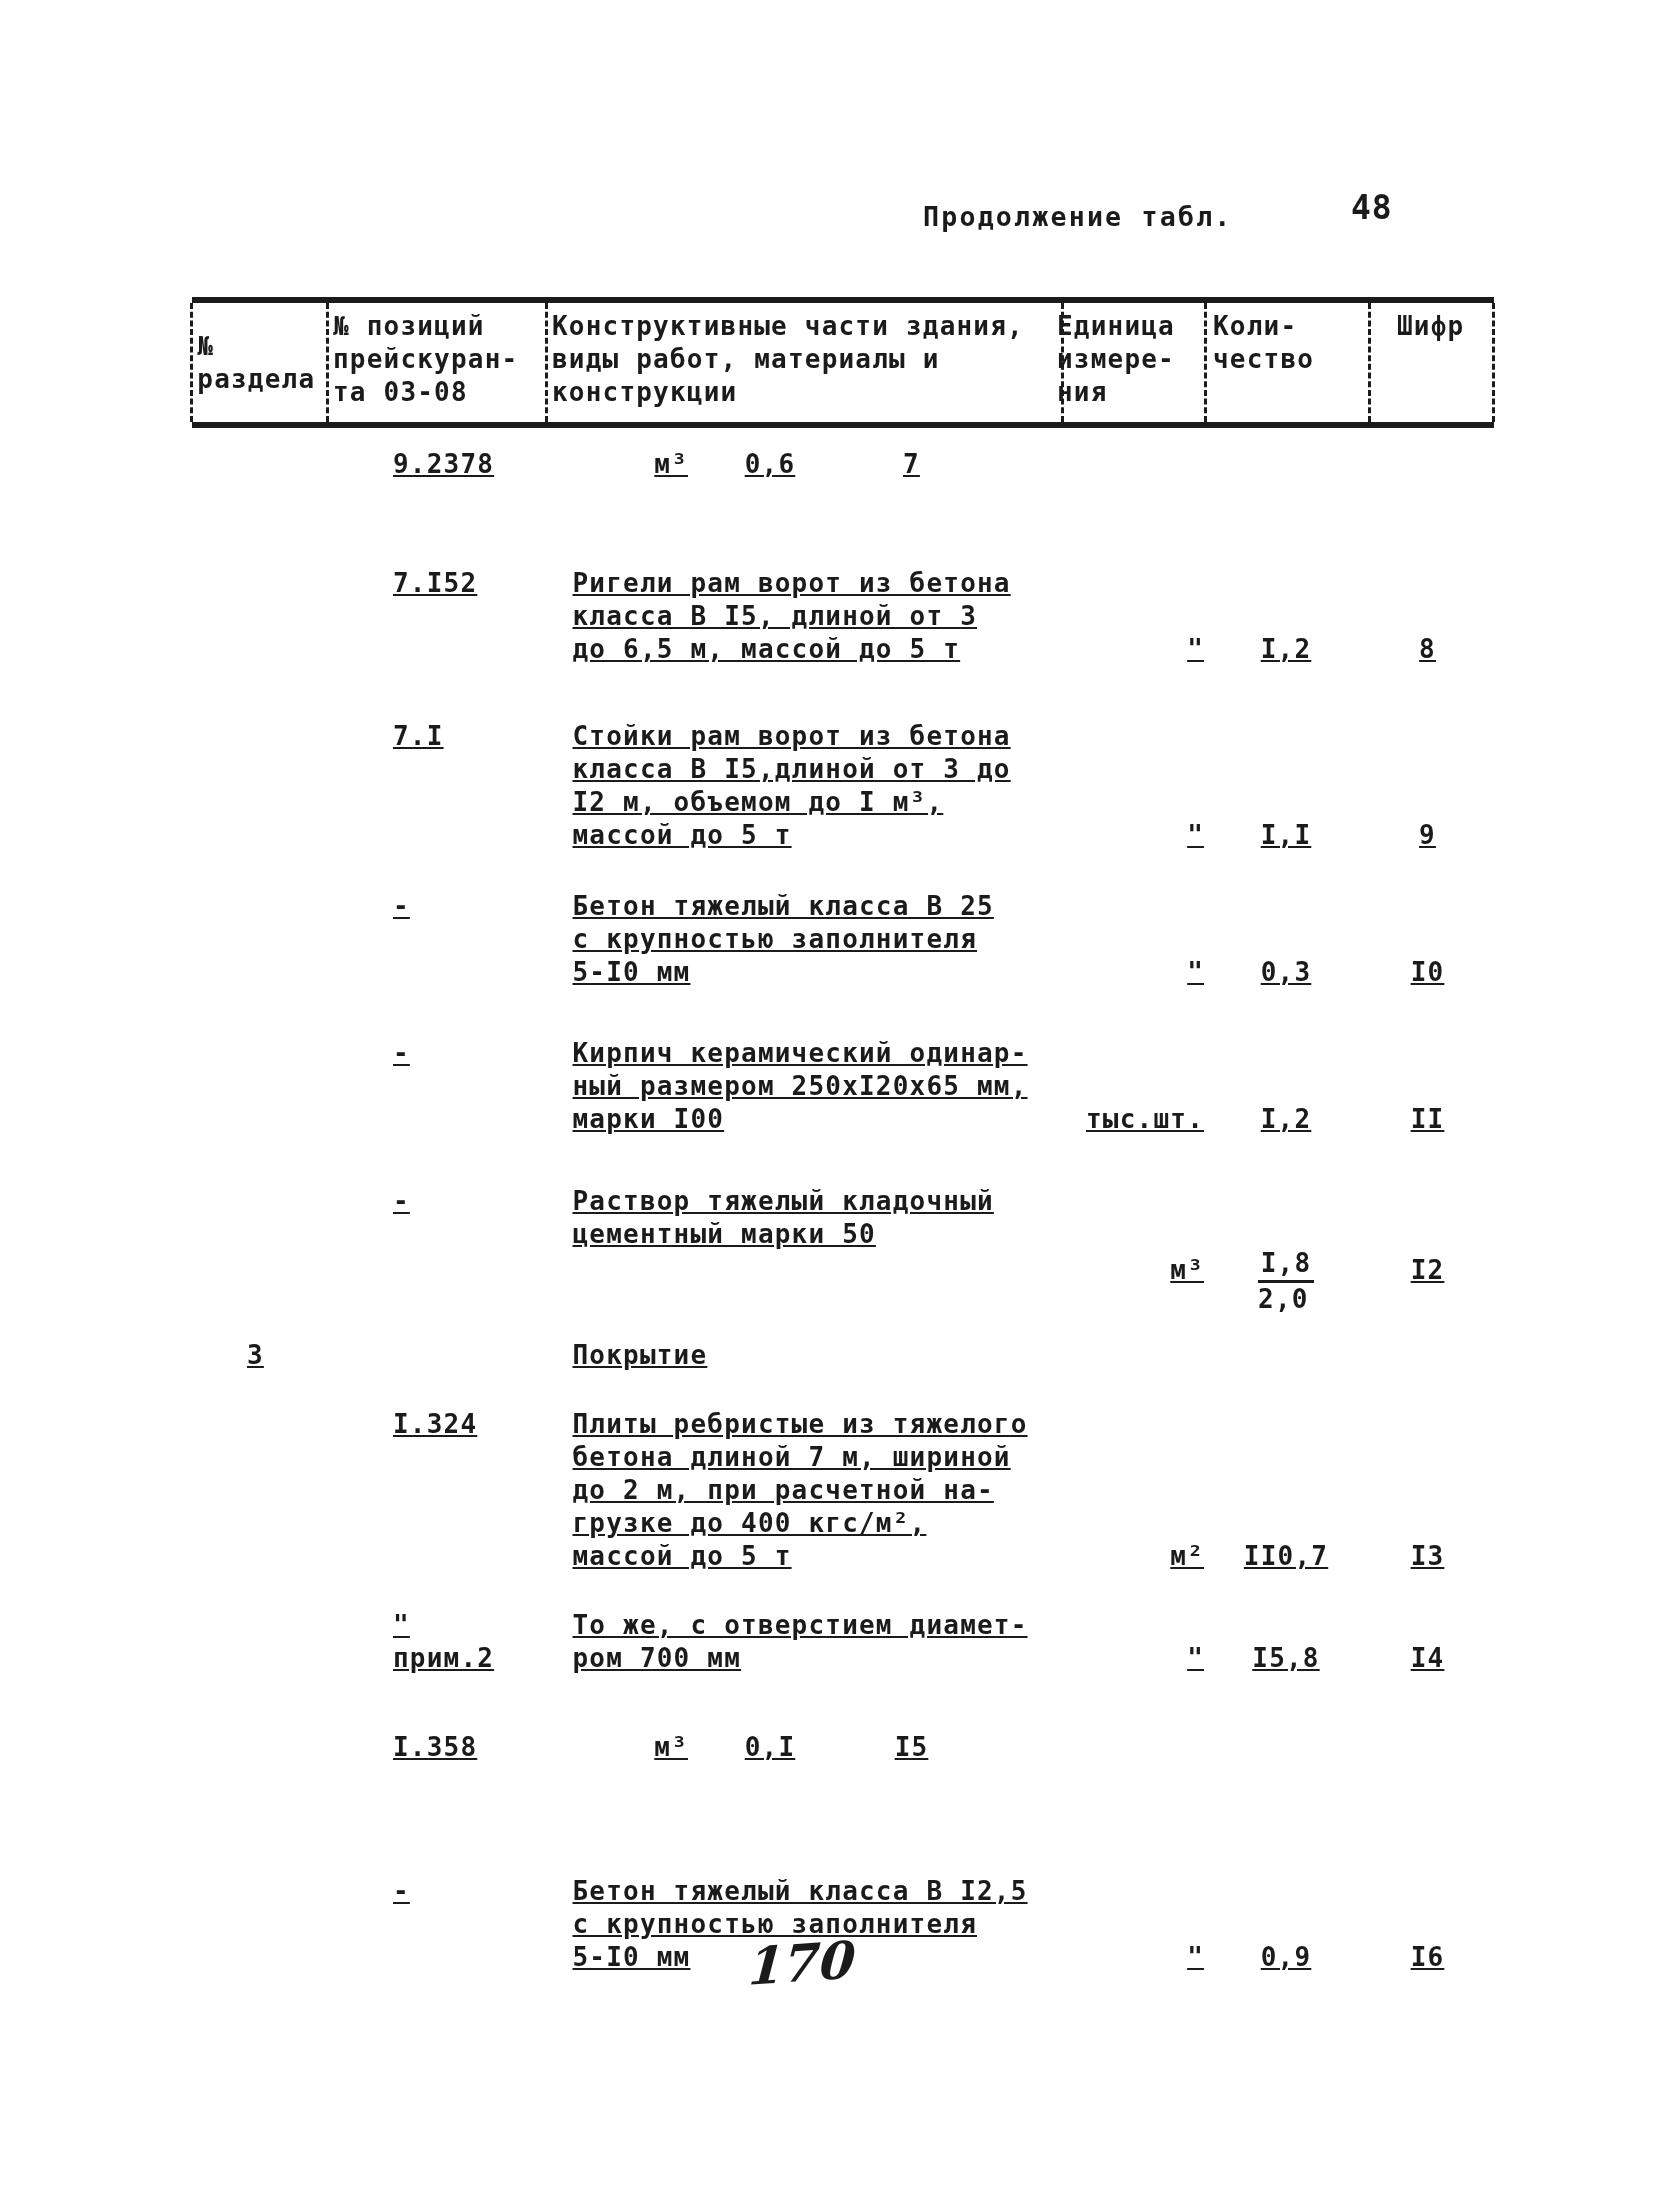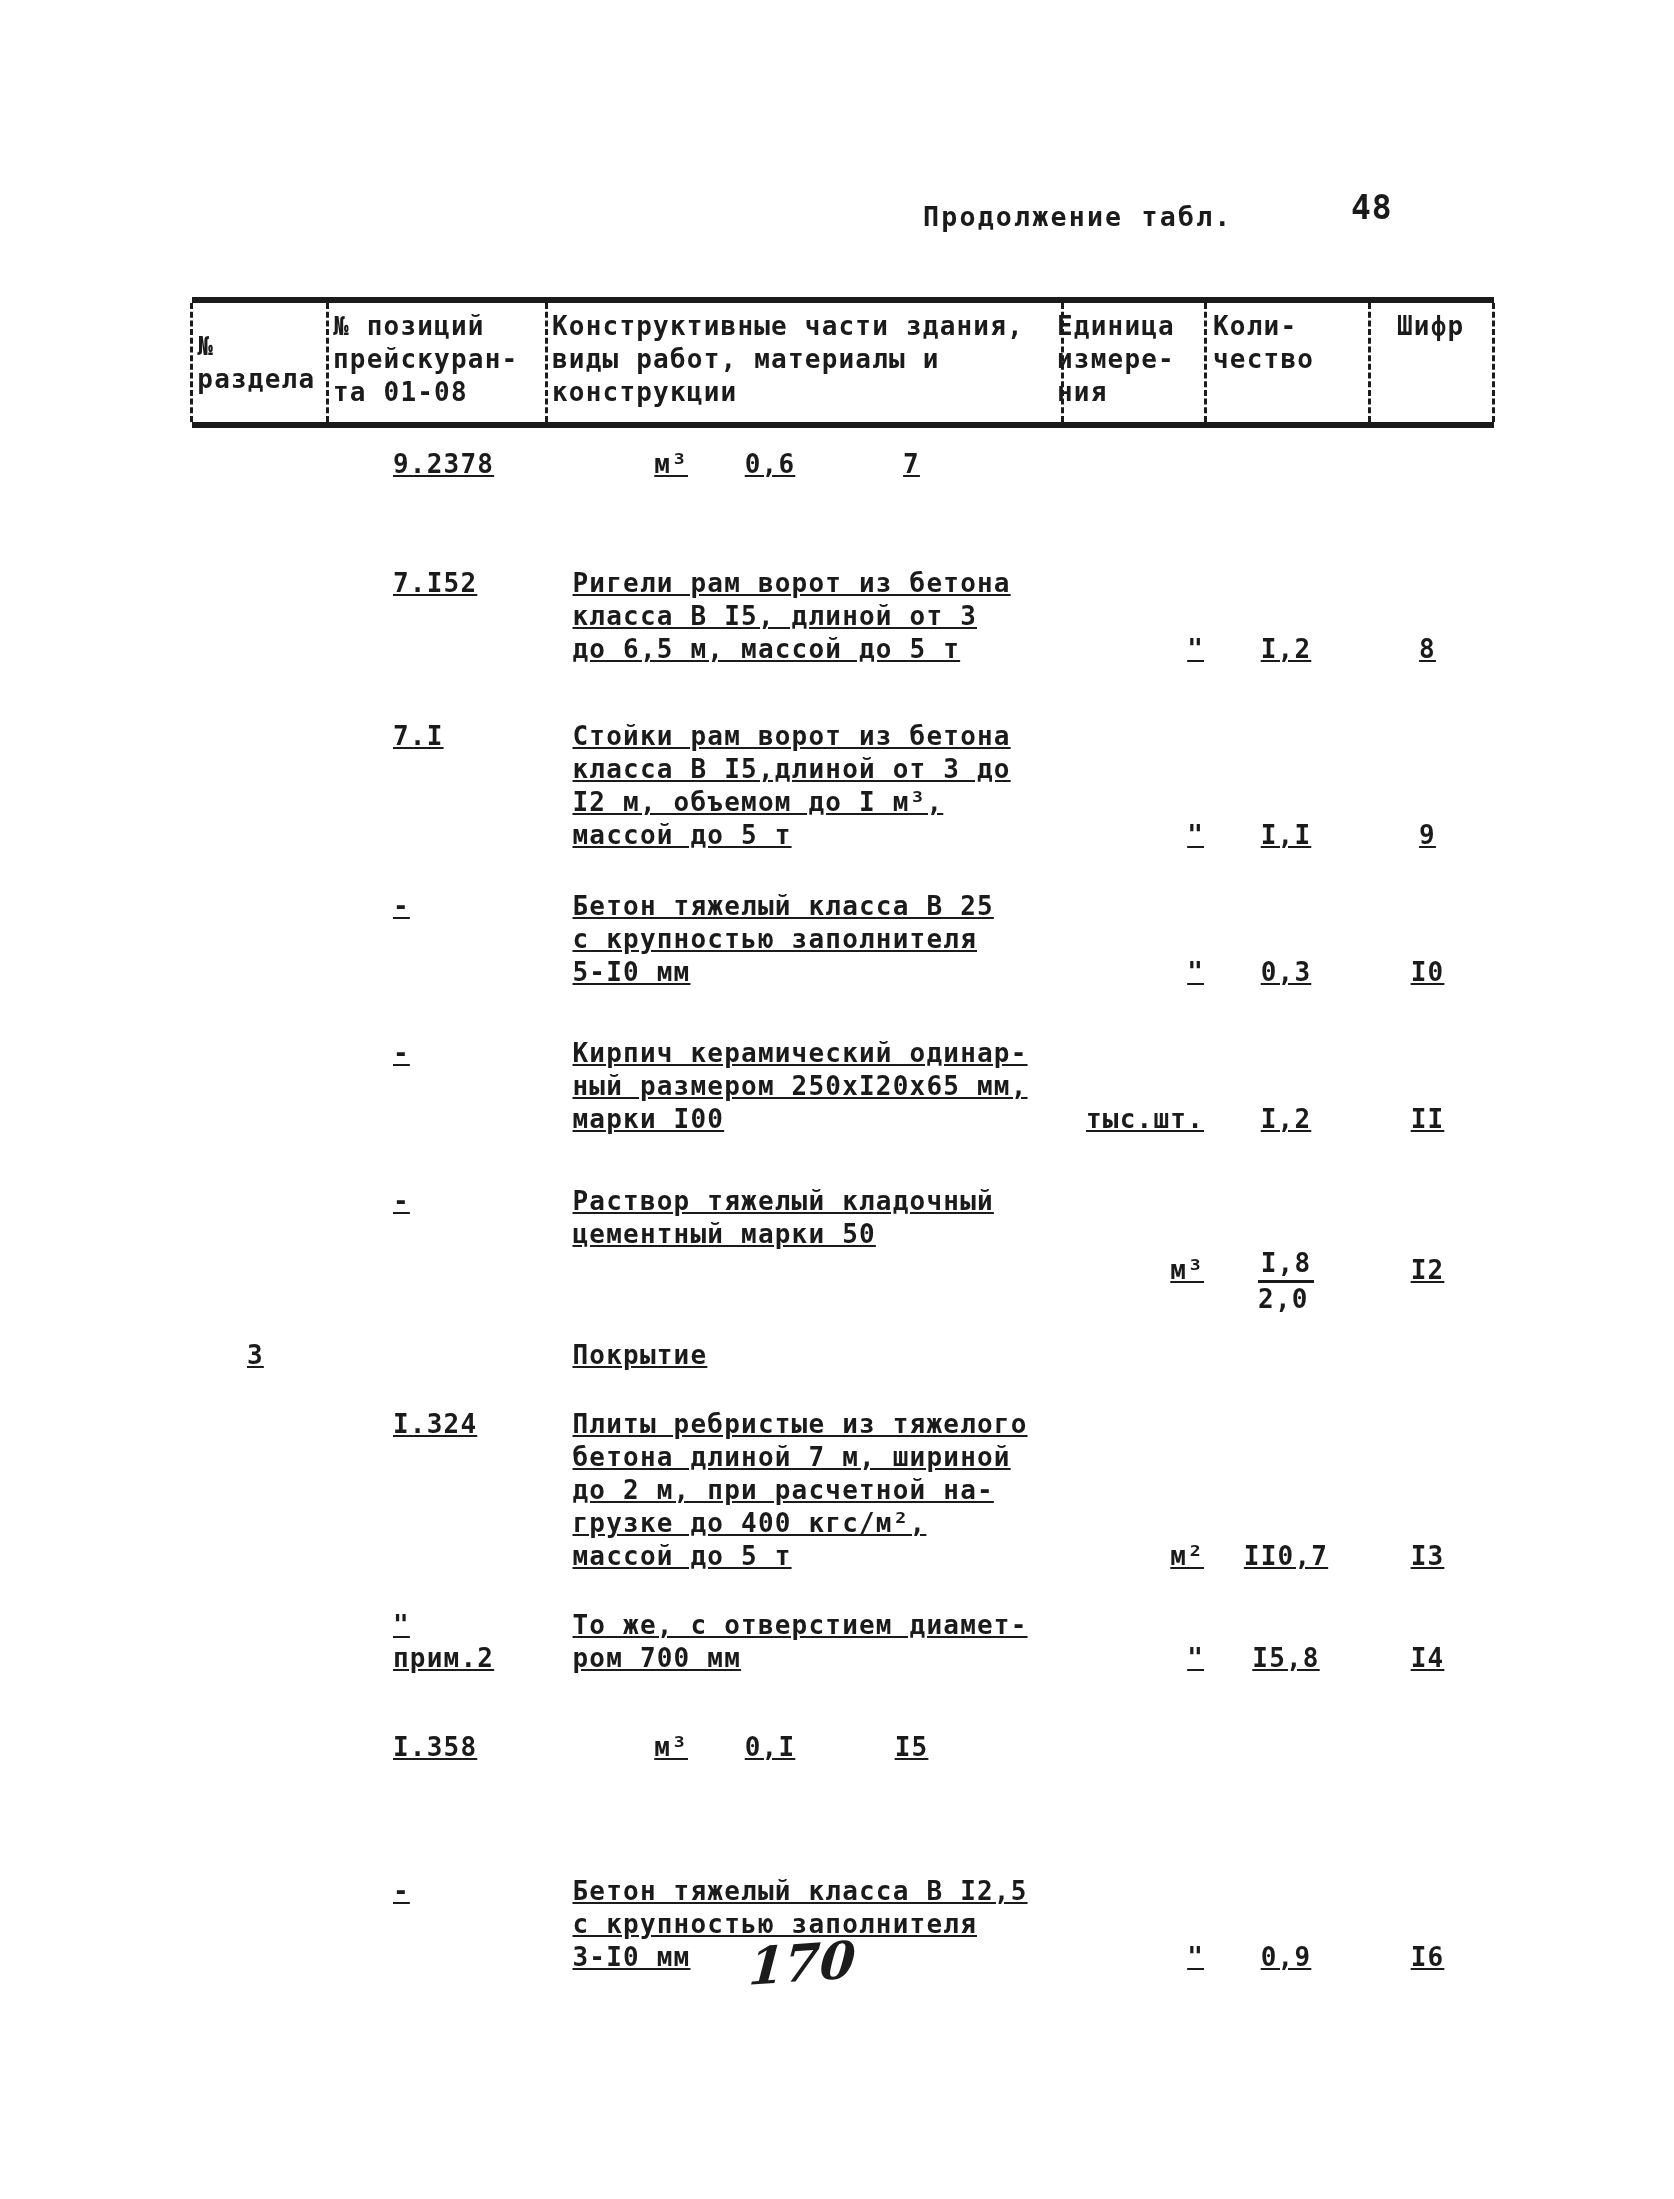--- a/index.html
+++ b/index.html
@@ -49,21 +49,21 @@
   <div class="vline" style="left:134px"></div>
   <div class="vline" style="left:353px"></div>
   <div class="vline" style="left:869px"></div>
   <div class="vline" style="left:1012px"></div>
   <div class="vline" style="left:1176px"></div>
   <div class="vline" style="left:1300px"></div>
   <div class="hcell txt" style="left:5.3px;top:26.6px">№
 раздела</div>
   <div class="hcell txt" style="left:141px">№ позиций
 прейскуран-
-та 01-08</div>
+та 03-08</div>
   <div class="hcell txt" style="left:360px">Конструктивные части здания,
 виды работ, материалы и
 конструкции</div>
   <div class="hcell txt" style="left:865px">Единица
 измере-
 ния</div>
   <div class="hcell txt" style="left:1021px">Коли-
 чество</div>
   <div class="hcell txt" style="left:1205px">Шифр</div>
 </div>
@@ -175,20 +175,20 @@
   <div class="cell c4 txt bottom">м³</div>
   <div class="cell c5 txt bottom">0,I</div>
   <div class="cell c6 txt bottom">I5</div>
 </div>
 
 <div class="row" style="top:1875px">
   <div class="cell c1"></div>
   <div class="cell c2 txt">-</div>
   <div class="cell c3 txt">Бетон тяжелый класса В I2,5
 с крупностью заполнителя
-3-I0 мм</div>
+5-I0 мм</div>
   <div class="cell c4 txt bottom">"</div>
   <div class="cell c5 txt bottom">0,9</div>
   <div class="cell c6 txt bottom">I6</div>
 </div>
 
 <div class="handwritten">170</div>
 
 
 </body></html>

